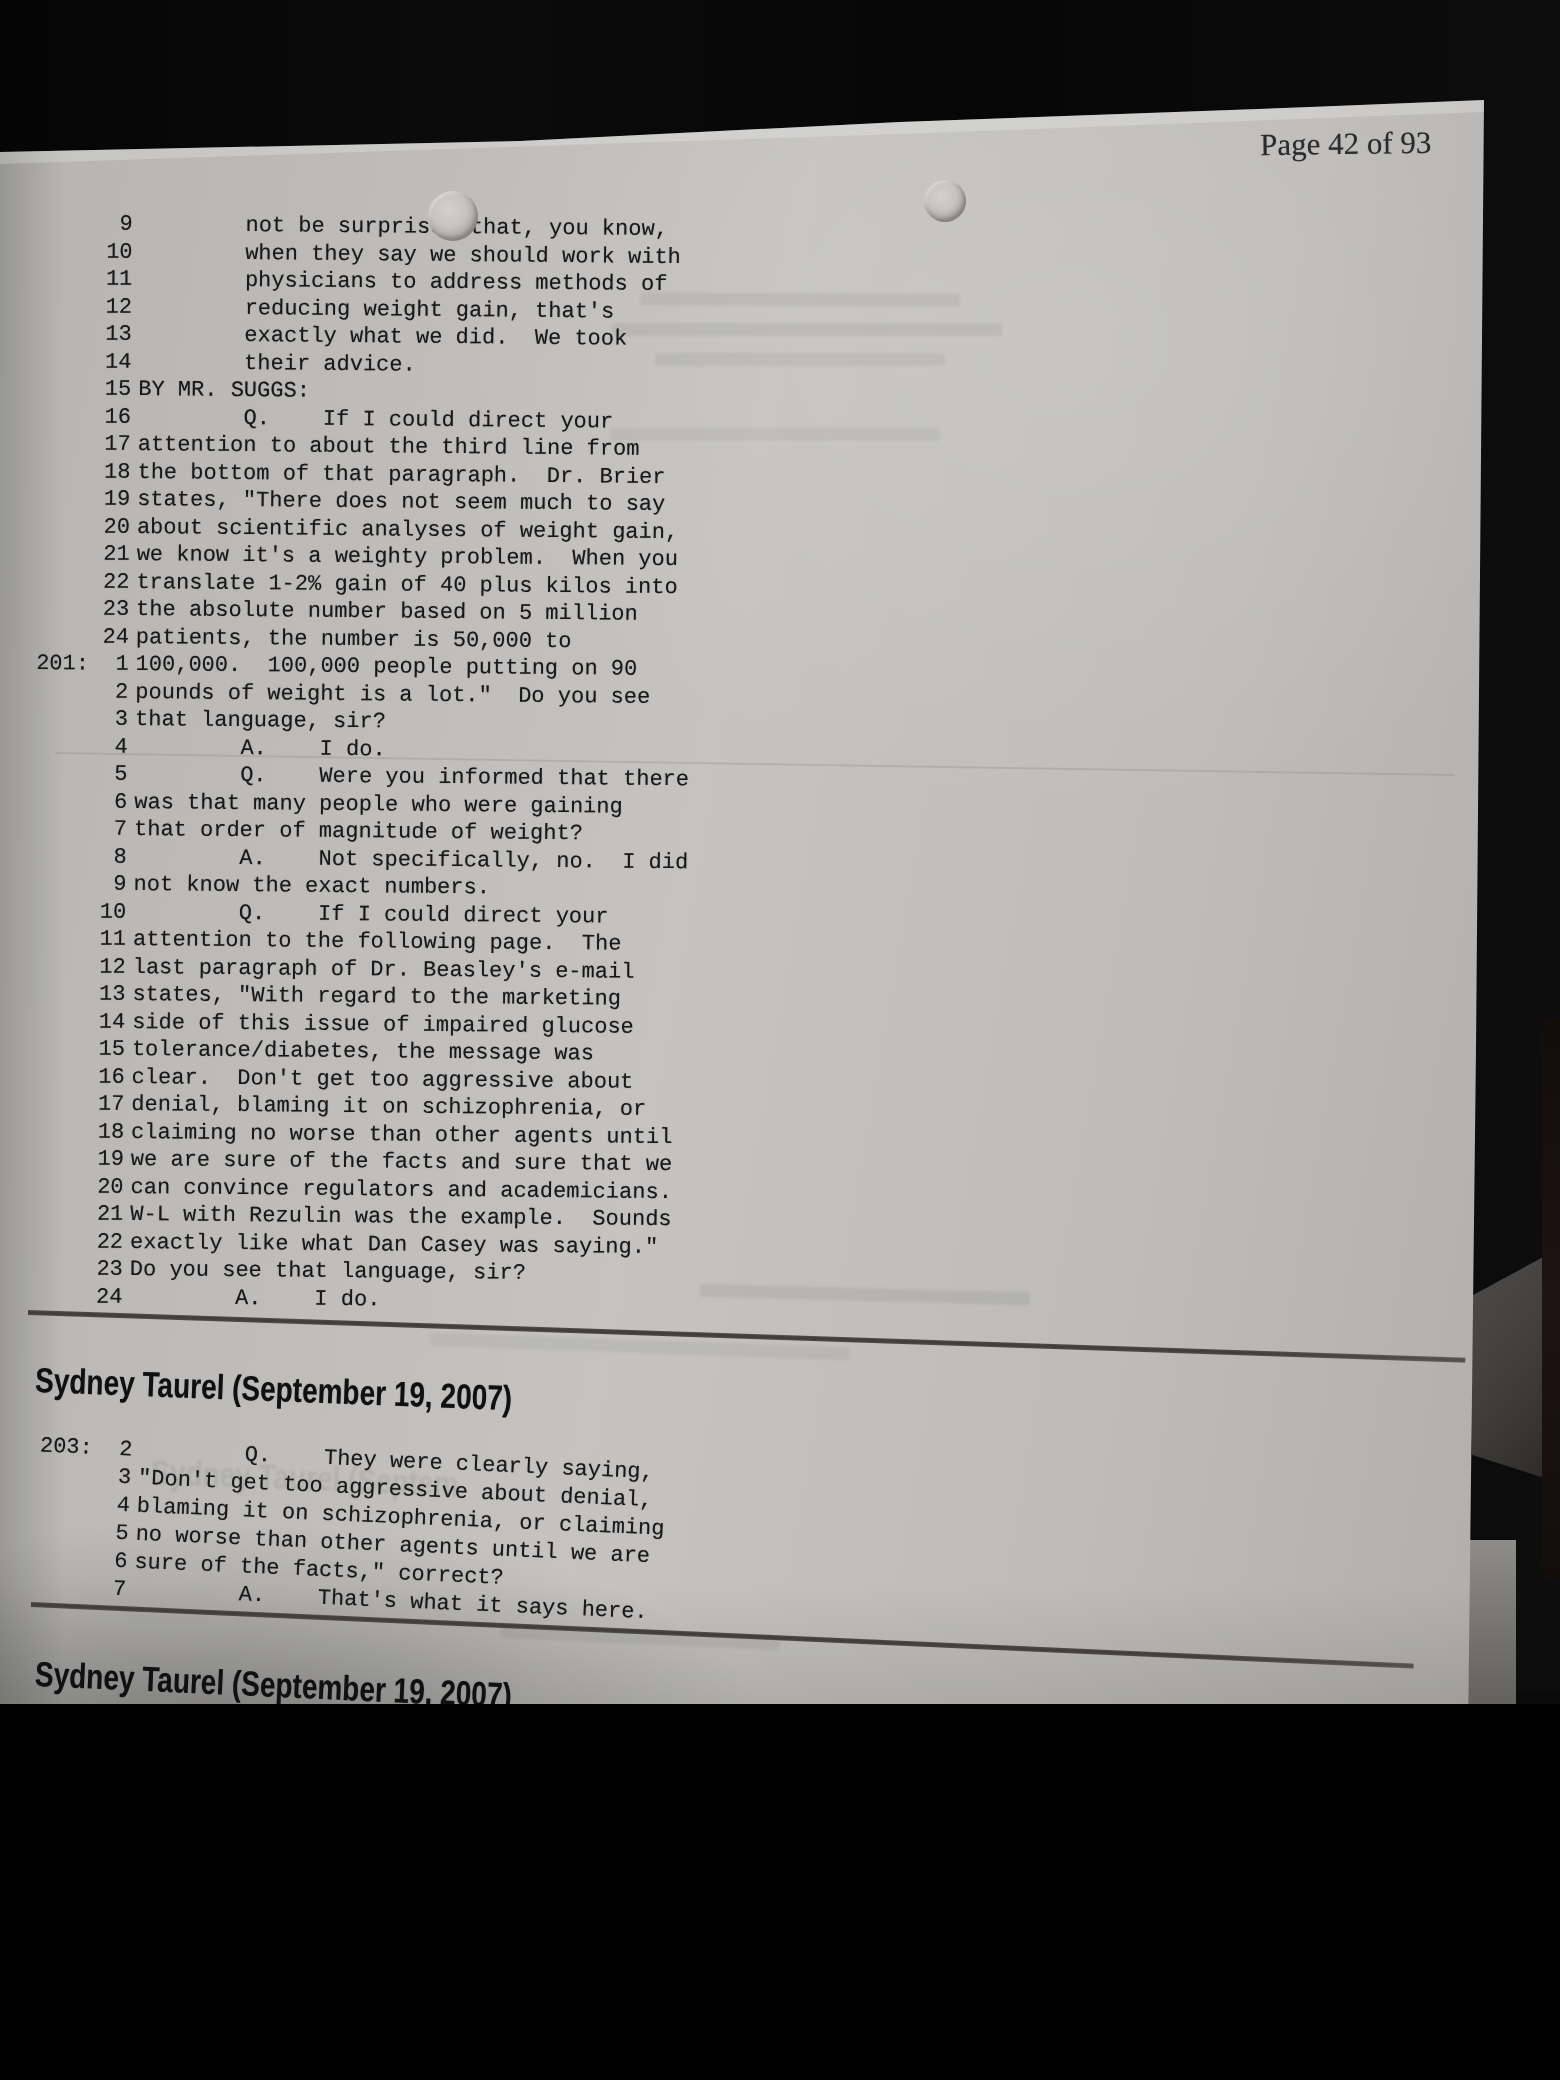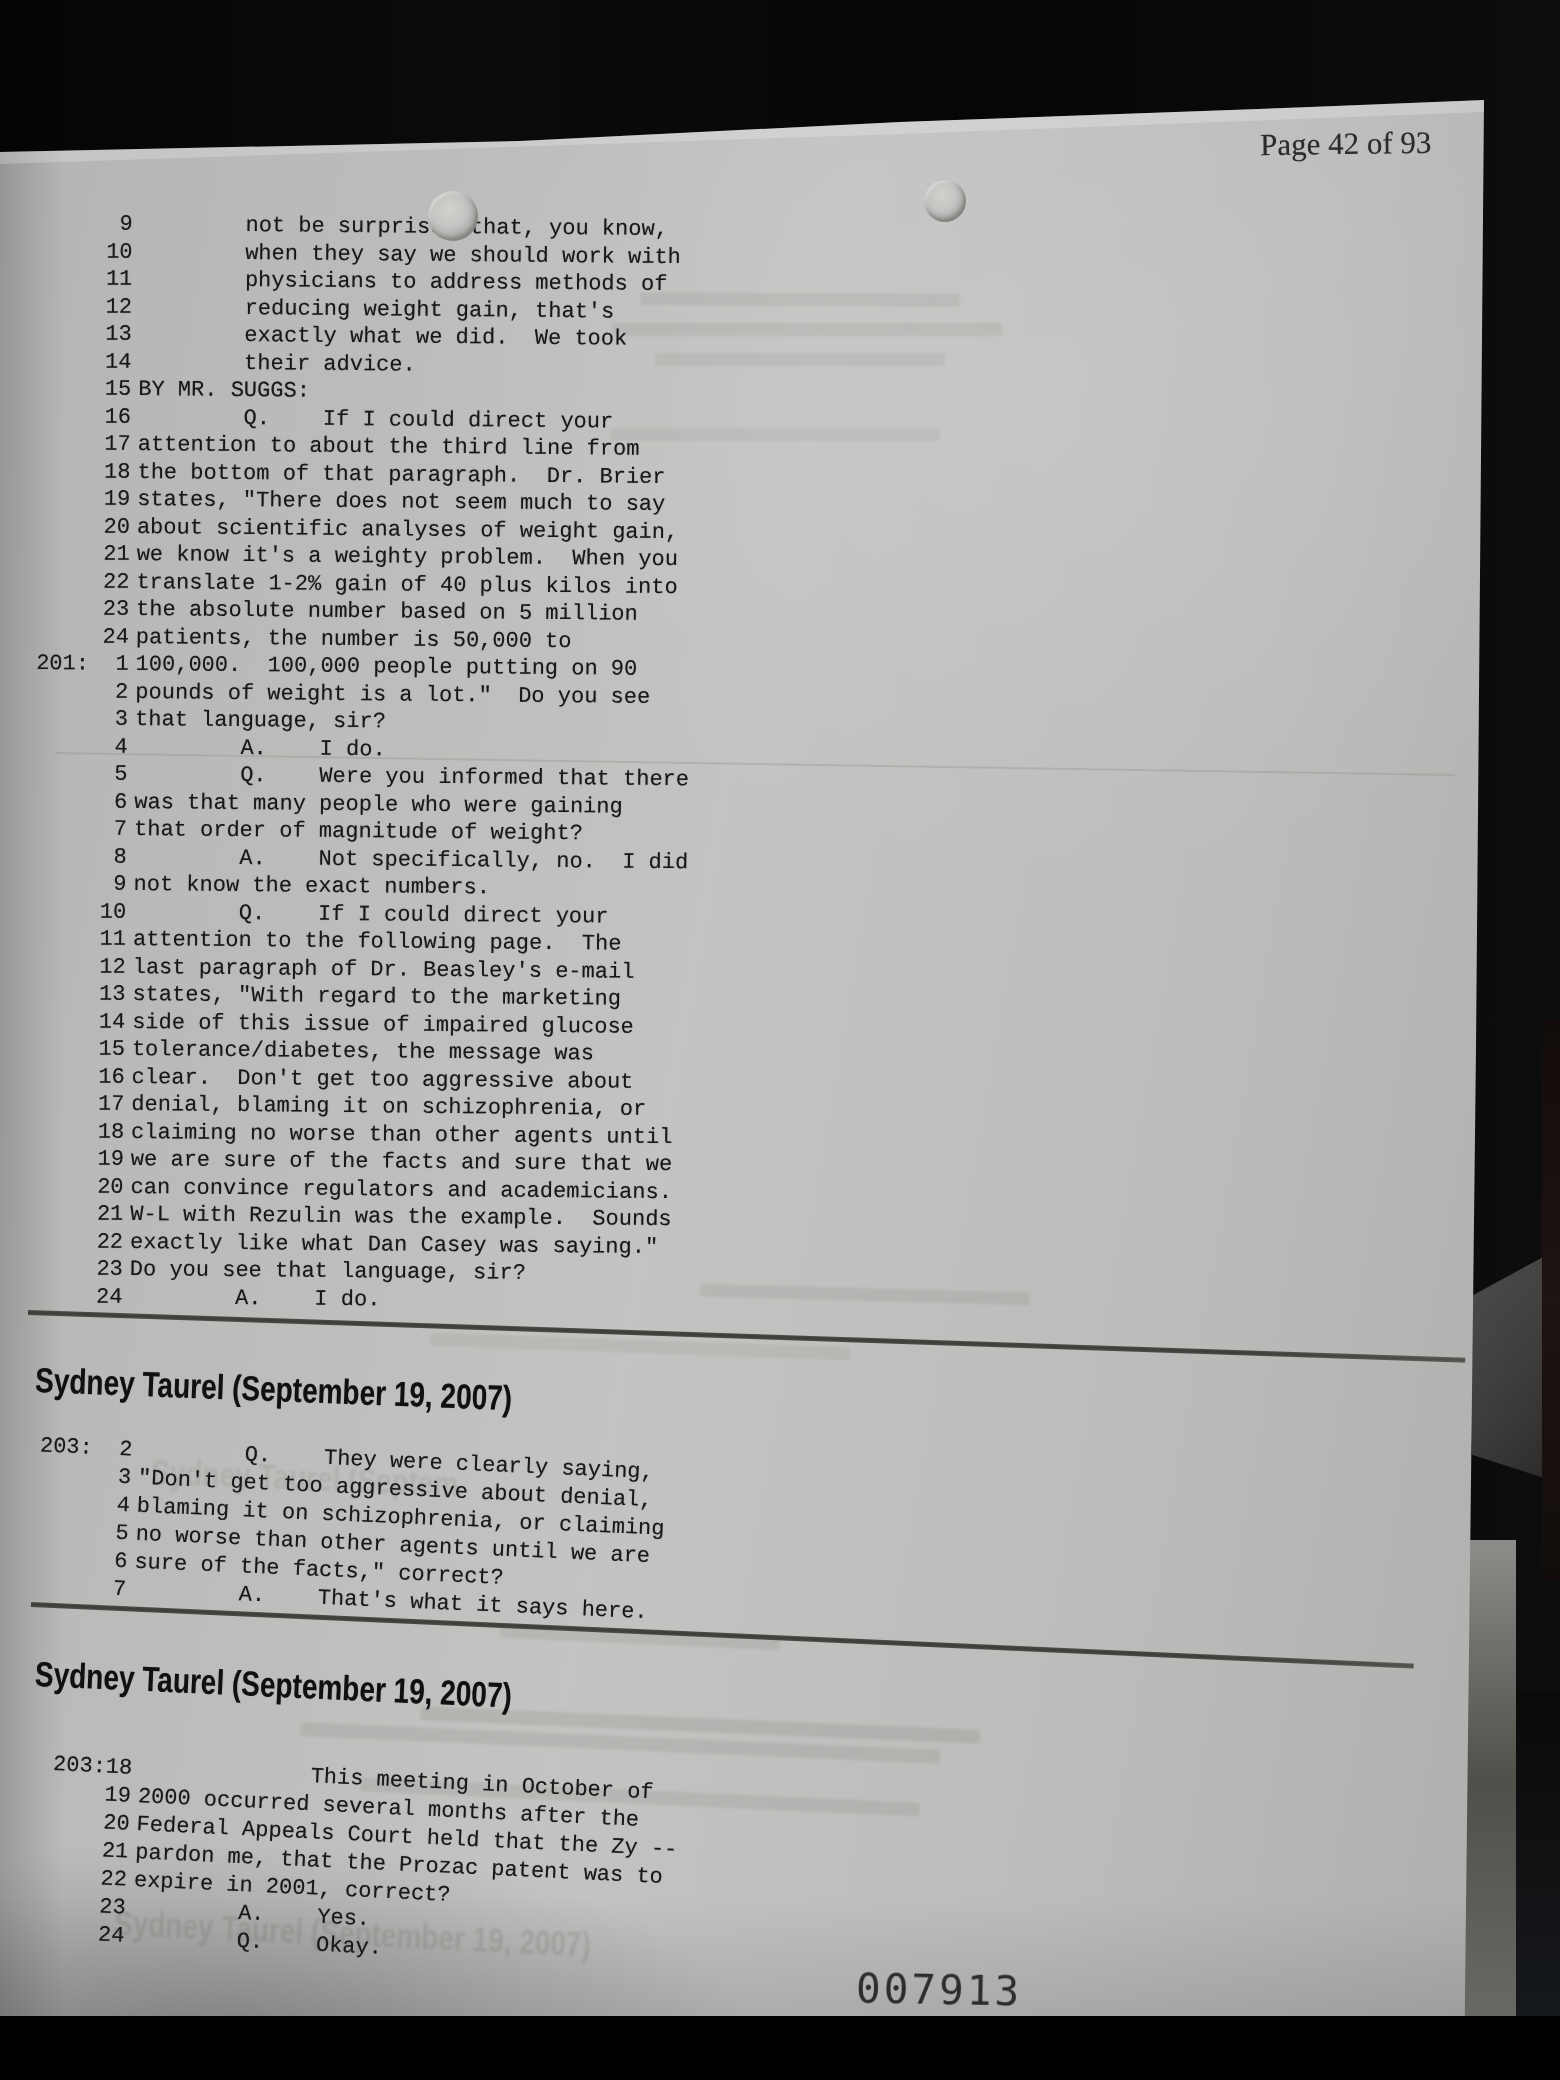--- a/index.html
+++ b/index.html
@@ -1,16 +1,16 @@
 <!DOCTYPE html>
 <html><head>
 <meta charset="utf-8">
 <style>
   html,body{margin:0;padding:0;background:#000;}
-  #canvas{position:relative;width:1560px;height:2016px;overflow:hidden;
+  #canvas{position:relative;width:1560px;height:1704px;overflow:hidden;
     background:linear-gradient(90deg,#050505,#0b0b0b 30%,#060606 62%,#0d0d0d 100%);
     font-family:"Liberation Sans",sans-serif;}
   
   .bg-shape{position:absolute;}
   #bg-wedge{left:1458px;top:1248px;width:102px;height:235px;
     background:linear-gradient(115deg,#4c4b49,#38373510 90%),linear-gradient(to bottom,#413f3d,#2c2b29);
     clip-path:polygon(10px 50px,100% 0,100% 100%,14px 88%);}
   #bg-strip{left:1461px;top:1540px;width:55px;height:540px;
     background:linear-gradient(to bottom,#8d8c8a,#706f6b 20%,#504f4a 45%,#5f5e5a 70%,#6f6e6c 100%);}
   #bg-corner{left:1516px;top:1690px;width:44px;height:390px;background:linear-gradient(to bottom,#0a0a0a,#181b1f);}

